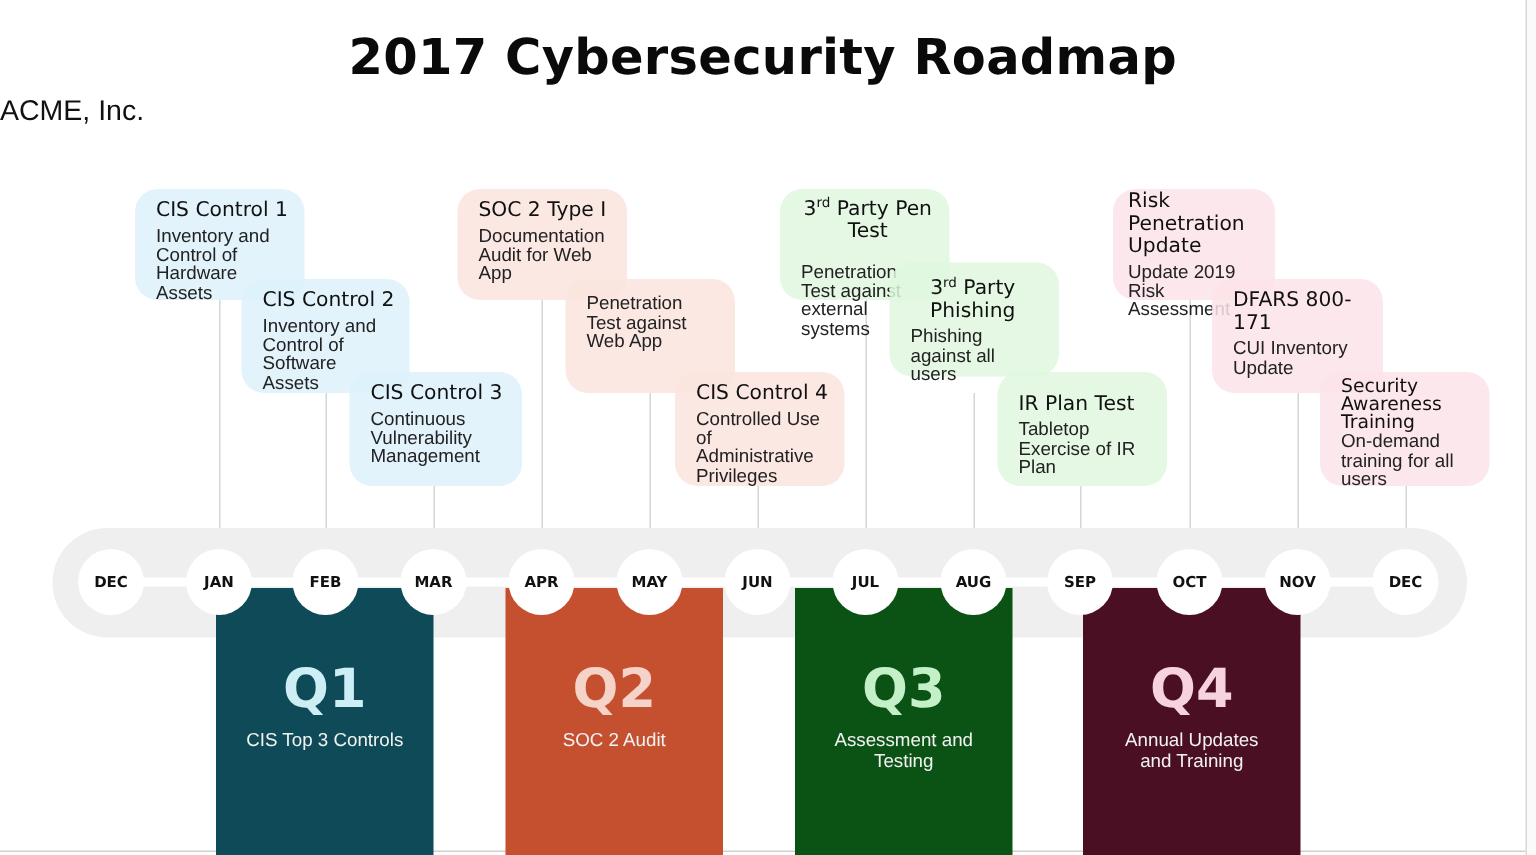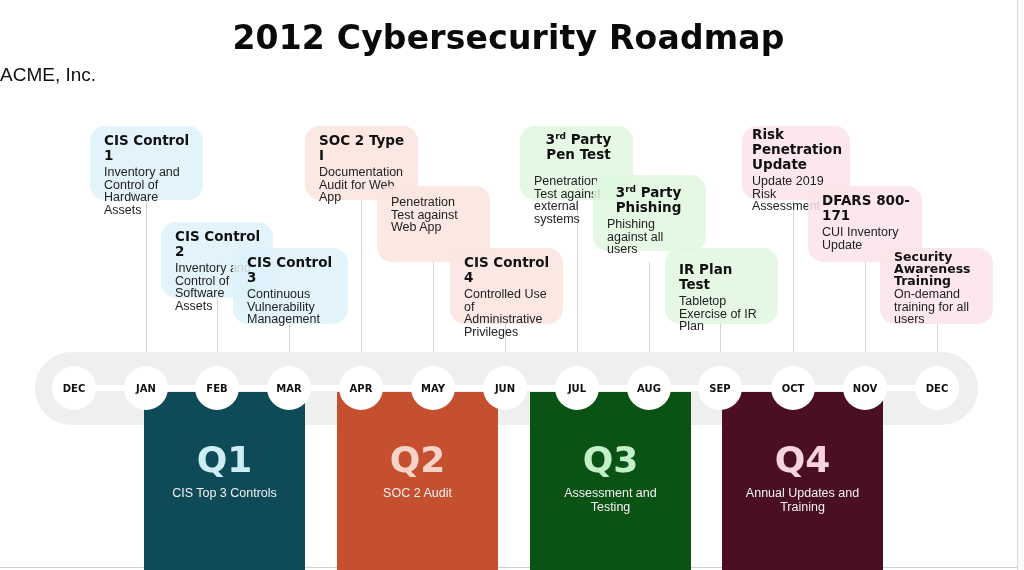--- a/index.html
+++ b/index.html
@@ -25,81 +25,81 @@
     position: absolute; left: 0; width: 1017px; top: 64px; text-align: left;
     font-size: 19px; color: #111;
   }
   .vline {
     position: absolute; width: 1px; background: #d6d6d6;
   }
   .card {
     position: absolute; border-radius: 15px; padding: 7px 10px 0 14px; box-sizing: border-box;
   }
   .card .ct {
-    font-family: "DejaVu Sans", sans-serif; font-weight: bold; font-size: 13.5px; line-height: 15px; color: #111;
+    font-family: "DejaVu Sans", sans-serif; font-weight: normal; font-size: 13.5px; line-height: 15px; color: #111;
   }
   .card .cd {
     font-size: 12.5px; line-height: 12.5px; color: #222; margin-top: 3px;
   }
   .card.center .ct { text-align: center; }
   .card sup { font-size: 9px; vertical-align: 5px; }
   .blue { background: rgba(221, 241, 251, 0.85); }
   .salmon { background: rgba(250, 228, 222, 0.85); }
   .green { background: rgba(223, 247, 223, 0.85); }
   .pink { background: rgba(251, 227, 233, 0.85); }
 
   .track {
     position: absolute; left: 35px; top: 352px; width: 943px; height: 73px;
     background: #efefef; border-radius: 37px;
   }
   .track-line {
     position: absolute; left: 74px; top: 385px; width: 863px; height: 6px; background: #ffffff;
   }
   .qblock {
-    position: absolute; top: 392px; height: 178px; width: 161px; text-align: center;
+    position: absolute; top: 392px; height: 178px; width: 145px; text-align: center;
   }
   .qblock .qn {
     margin-top: 48px; font-family: "DejaVu Sans", sans-serif; font-weight: bold; font-size: 36px; line-height: 40px;
   }
   .qblock .qs {
     margin-top: 6px; font-size: 12.5px; line-height: 14px; color: #f2f2f2; padding: 0 10px;
   }
   .month {
     position: absolute; top: 366px; width: 44px; height: 44px; margin-left: -22px; border-radius: 50%;
     background: #ffffff; display: flex; align-items: center; justify-content: center;
     font-family: "DejaVu Sans", sans-serif; font-weight: bold; font-size: 10px; color: #111;
   }
 </style>
 </head>
 <body>
 
 <div class="right-gutter"></div>
 <div class="bottom-rule"></div>
 
-<div class="title">2012 Cybersecurity Roadmap</div>
+<div class="title">2017 Cybersecurity Roadmap</div>
 <div class="subtitle">ACME, Inc.</div>
 
 <div class="vline" style="left:146px;top:200px;height:166px;"></div>
 <div class="vline" style="left:217px;top:262px;height:104px;"></div>
 <div class="vline" style="left:289px;top:324px;height:42px;"></div>
 <div class="vline" style="left:361px;top:200px;height:166px;"></div>
 <div class="vline" style="left:433px;top:262px;height:104px;"></div>
 <div class="vline" style="left:505px;top:324px;height:42px;"></div>
 <div class="vline" style="left:577px;top:200px;height:166px;"></div>
 <div class="vline" style="left:649px;top:262px;height:104px;"></div>
 <div class="vline" style="left:720px;top:324px;height:42px;"></div>
 <div class="vline" style="left:793px;top:200px;height:166px;"></div>
 <div class="vline" style="left:865px;top:262px;height:104px;"></div>
 <div class="vline" style="left:937px;top:324px;height:42px;"></div>
 
 <div class="card blue" style="left:90px;top:126px;width:113px;height:74px;">
   <div class="ct">CIS Control 1</div>
   <div class="cd">Inventory and Control of Hardware Assets</div>
 </div>
-<div class="card blue" style="left:161px;top:186px;width:112px;height:76px;margin-top:36px;">
+<div class="card blue" style="left:161px;top:186px;width:112px;height:76px;">
   <div class="ct">CIS Control 2</div>
   <div class="cd">Inventory and Control of Software Assets</div>
 </div>
 <div class="card blue" style="left:233px;top:248px;width:115px;height:76px;">
   <div class="ct">CIS Control 3</div>
   <div class="cd">Continuous Vulnerability Management</div>
 </div>
 
 <div class="card salmon" style="left:305px;top:126px;width:113px;height:74px;">
   <div class="ct">SOC 2 Type I</div>

